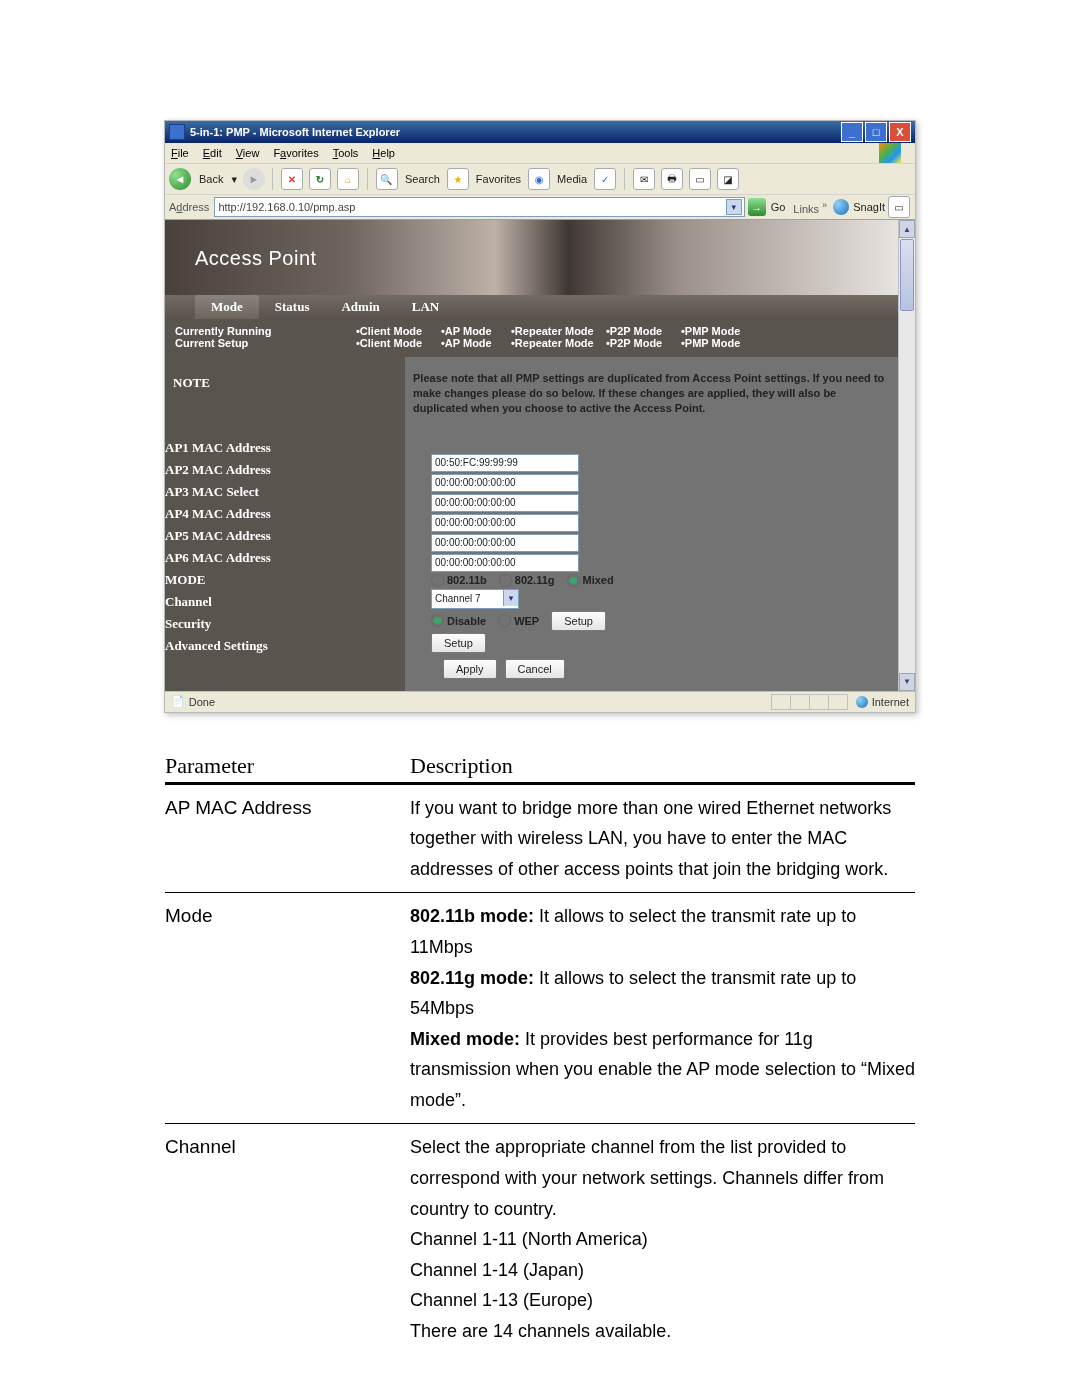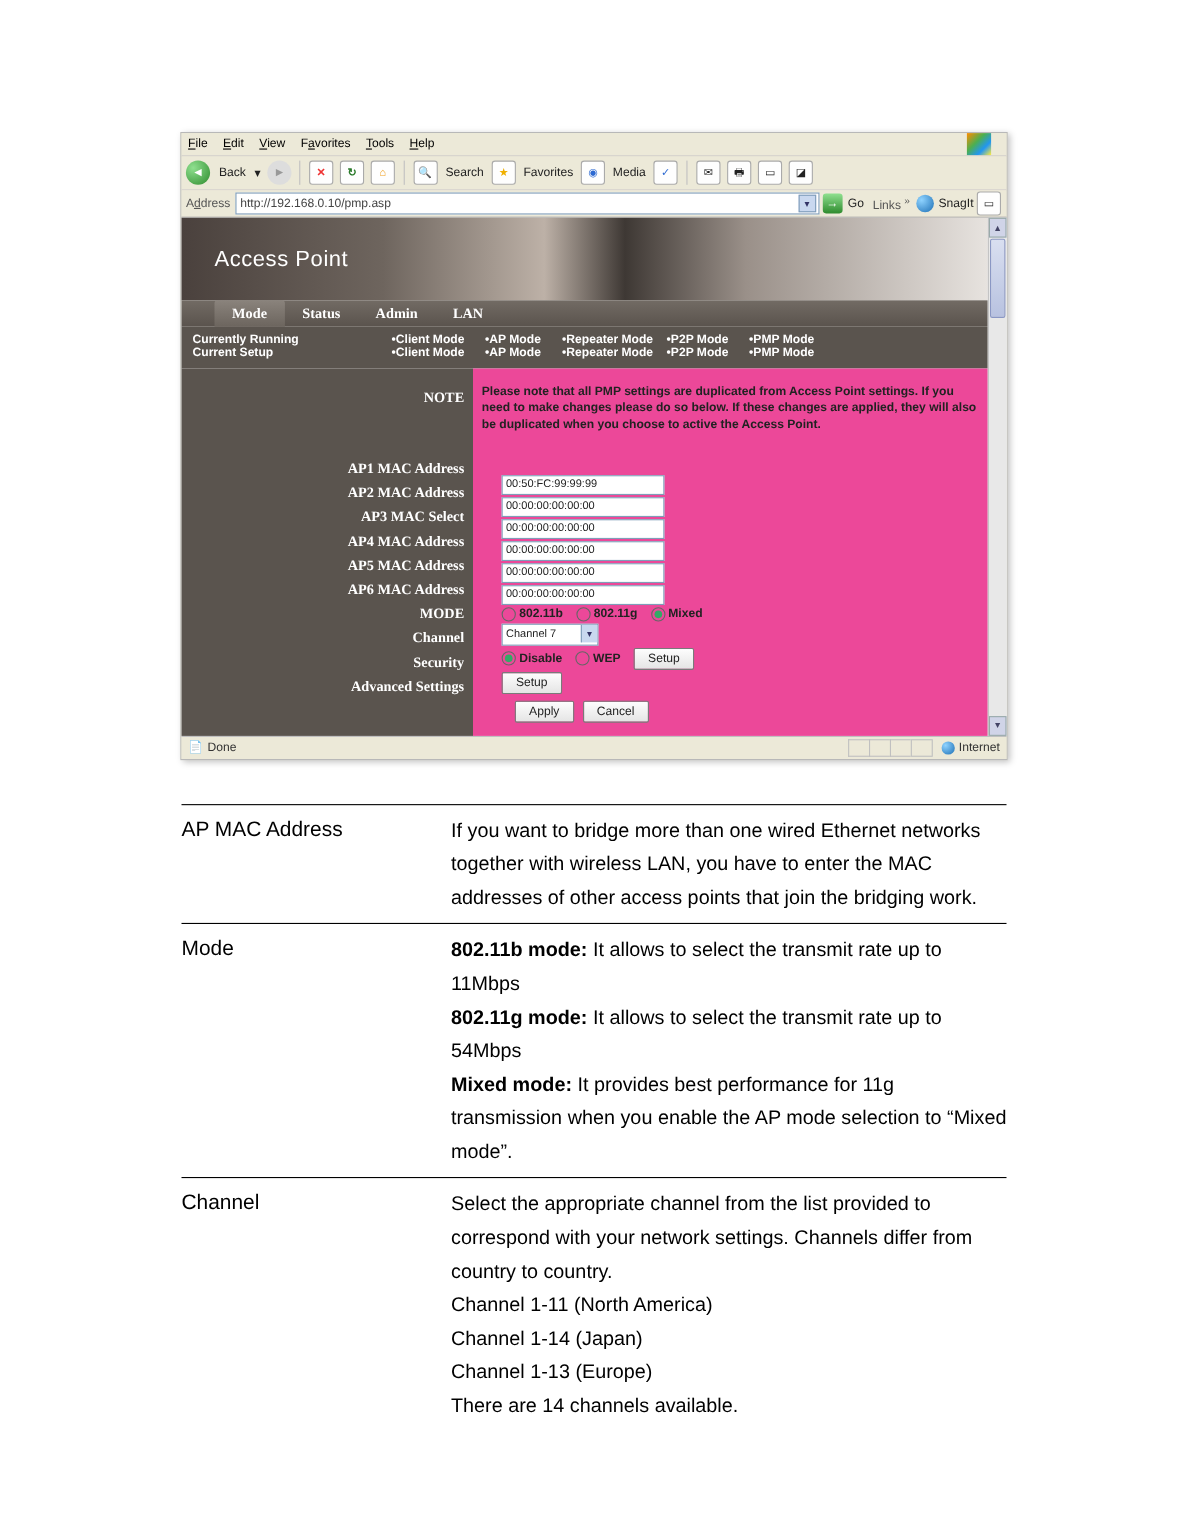--- a/index.html
+++ b/index.html
@@ -49,24 +49,24 @@
   .tab{padding:4px 16px;color:#fff;font:700 13px "Times New Roman",serif;}
   .tab.active{background:linear-gradient(#8a837c,#6c655e);border-radius:3px 3px 0 0;}
   .subhdr{background:#5a544e;color:#fff;padding:6px 0 8px;display:flex;font:700 11px Tahoma,Arial,sans-serif;}
   .subhdr .c1{width:145px;padding-left:10px;}
   .subhdr .c2{width:85px;margin-left:36px;}
   .subhdr .c3{width:70px;}
   .subhdr .c4{width:95px;}
   .subhdr .c5{width:75px;}
   .subhdr .c6{width:80px;}
   .panel{display:flex;}
-  .sidecol{width:265px;background:#5a544e;color:#fff;font:700 13px "Times New Roman",serif;text-align:right;}
+  .sidecol{width:240px;background:#5a544e;color:#fff;font:700 13px "Times New Roman",serif;text-align:left;}
   .sidecol .row{padding:3px 8px 3px 0;}
   .sidecol .tall{padding:18px 8px;}
-  .maincol{flex:1;background:#ec4899;padding:4px 8px 10px;font:11px Tahoma,Arial,sans-serif;}
+  .maincol{flex:1;background:#737373;padding:4px 8px 10px;font:11px Tahoma,Arial,sans-serif;}
   .note{font-weight:700;margin:10px 0 24px;line-height:1.35;max-width:520px;}
   .frow{display:flex;align-items:center;margin:2px 0;padding-left:18px;}
   .ibox{width:140px;height:16px;border:1px solid #7f9db9;background:#fff;padding:0 3px;font-size:10px;display:inline-flex;align-items:center;}
   .selbox{width:80px;height:18px;border:1px solid #7f9db9;background:#fff;padding:0 3px;font-size:10px;display:inline-flex;align-items:center;position:relative;}
   .selbox::after{content:"▾";position:absolute;right:0;top:0;width:14px;height:16px;background:#c9d8ef;border-left:1px solid #7f9db9;text-align:center;font-size:9px;line-height:16px;color:#336;}
   .btn{height:18px;padding:0 12px;border:1px solid #7a7a7a;border-radius:2px;background:linear-gradient(#fdfdfd,#e5e5e5);font:11px Tahoma,Arial,sans-serif;display:inline-flex;align-items:center;margin-right:8px;cursor:default;}
   .radio{width:11px;height:11px;border:1px solid #666;border-radius:50%;display:inline-block;margin-right:3px;vertical-align:middle;position:relative;}
   .radio.on::after{content:"";position:absolute;inset:2px;border-radius:50%;background:#3a6;}
   .rlab{margin-right:12px;font-weight:700;}
   .btnrow{margin-top:6px;padding-left:30px;}
@@ -86,20 +86,27 @@
   .pcell1{width:245px;font:19px Arial,Helvetica,sans-serif;padding-top:4px;}
   .pcell2{flex:1;font:18px Arial,Helvetica,sans-serif;line-height:1.7;}
   .pcell2 b{font-weight:700;}
 </style>
 </head>
 <body>
 <div class="page">
 
 <div class="shot">
 
+  <div class="titlebar">
+    <span class="ico"></span>
+    <span class="ttl">5-in-1: PMP - Microsoft Internet Explorer</span>
+    <span class="wbtn wmin">_</span>
+    <span class="wbtn wmax">□</span>
+    <span class="wbtn wclose">X</span>
+  </div>
 
   <div class="menubar">
     <span><u>F</u>ile</span>
     <span><u>E</u>dit</span>
     <span><u>V</u>iew</span>
     <span>F<u>a</u>vorites</span>
     <span><u>T</u>ools</span>
     <span><u>H</u>elp</span>
     <span class="flag"></span>
   </div>
@@ -258,20 +265,24 @@
           <span class="seg"></span>
           <span class="seg"></span>
           <span class="seg"></span>
     </span>
     <span class="globe"></span>
     <span>Internet</span>
   </div>
 </div>
 
 <div class="ptable">
+  <div class="pth">
+    <div class="h1">Parameter</div>
+    <div>Description</div>
+  </div>
   <div class="prow">
     <div class="pcell1">AP MAC Address</div>
     <div class="pcell2">If you want to bridge more than one wired Ethernet networks together with wireless LAN, you have to enter the MAC addresses of other access points that join the bridging work.</div>
   </div>
   <div class="prow">
     <div class="pcell1">Mode</div>
     <div class="pcell2">
       <b>802.11b mode:</b><span> It allows to select the transmit rate up to 11Mbps</span><br>
       <b>802.11g mode:</b><span> It allows to select the transmit rate up to 54Mbps</span><br>
       <b>Mixed mode:</b><span> It provides best performance for 11g transmission when you enable the AP mode selection to “Mixed mode”.</span>

